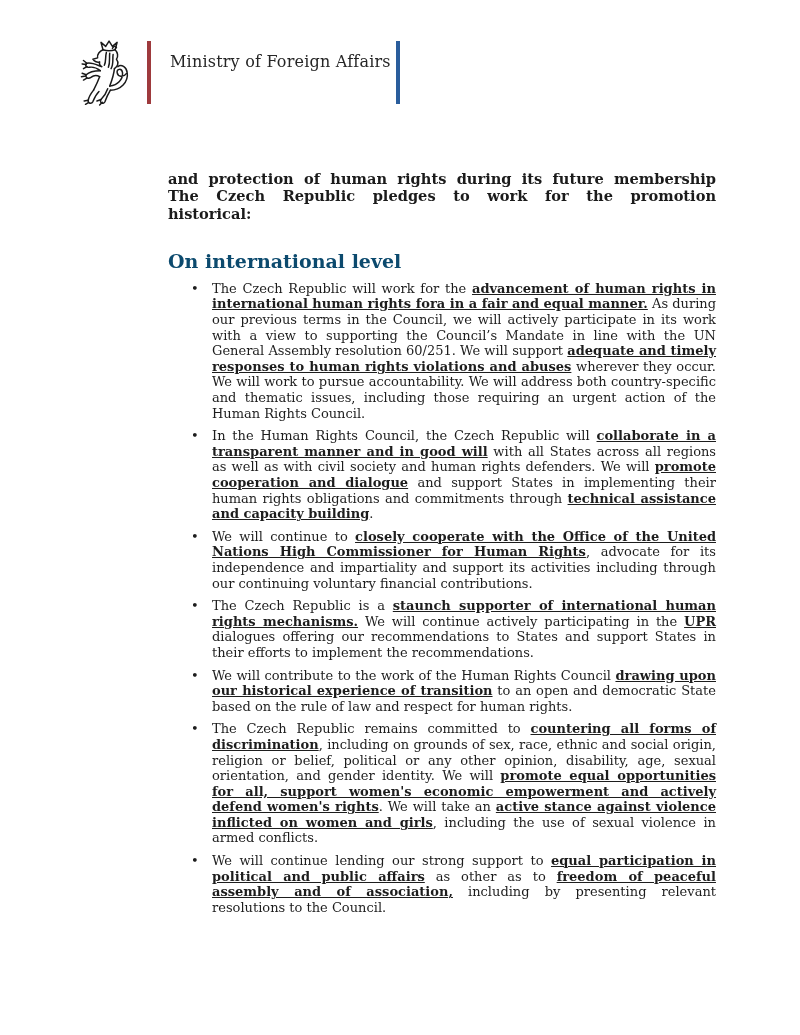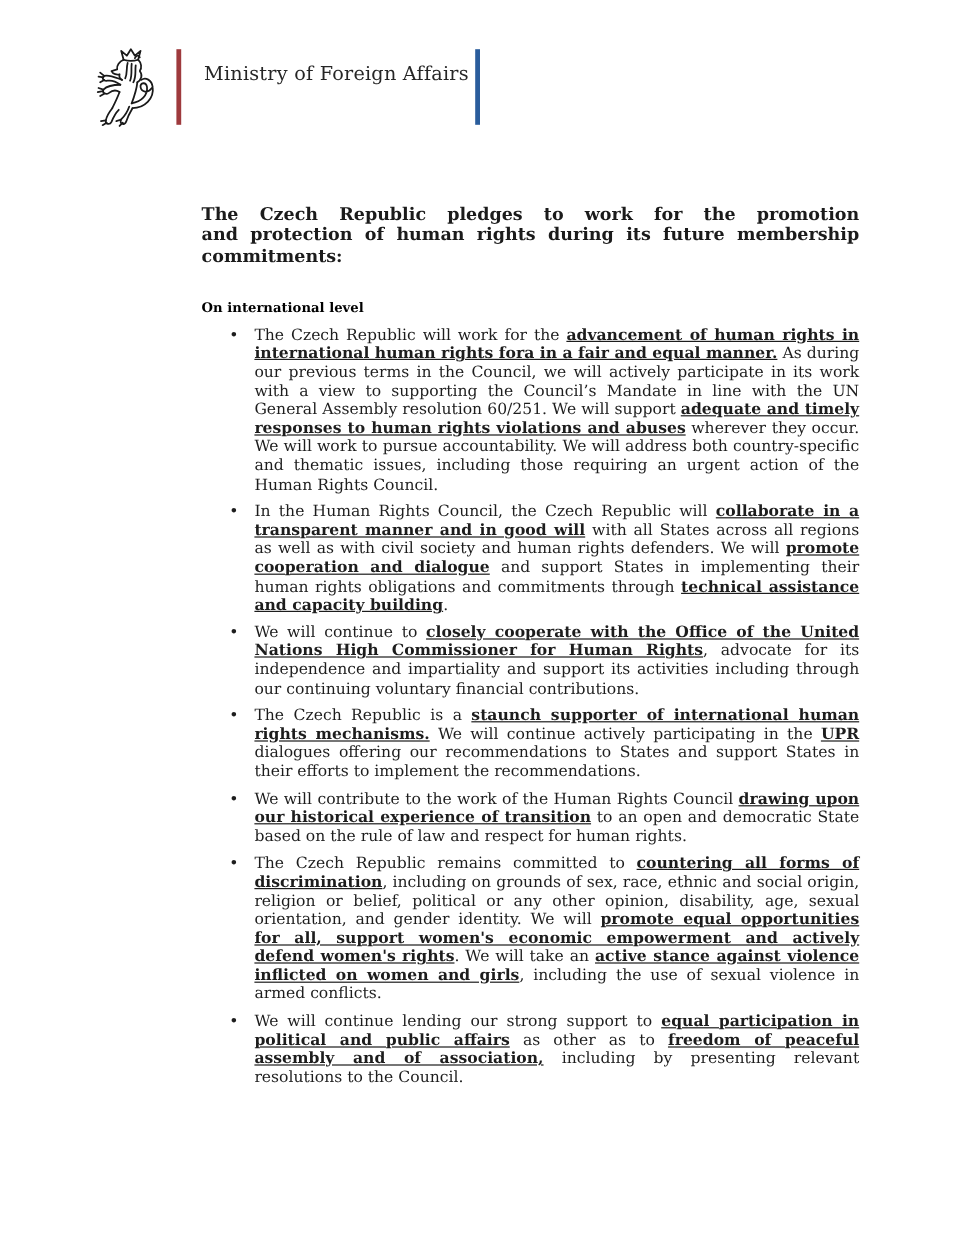--- a/index.html
+++ b/index.html
@@ -66,23 +66,23 @@
     font-size: 14.6px;
     line-height: 17.3px;
     font-weight: bold;
     color: #1b1b1b;
   }
   .tline { display: block; }
   .tline.just { text-align: justify; text-align-last: justify; }
 
   .section-heading {
     margin: 28px 0 0 0;
-    font-size: 11px;
+    font-size: 19px;
     font-weight: bold;
-    color: #000000;
+    color: #0c4a6e;
   }
 
   ul.commitments {
     list-style: none;
     margin: 9px 0 0 0;
     padding: 0;
   }
   li.commitment {
     position: relative;
     padding-left: 44px;
@@ -135,23 +135,23 @@
     </span>
     <span class="vbar red"></span>
     <div class="ministry">
       <div>Ministry of Foreign Affairs</div>
     </div>
     <span class="vbar blue"></span>
   </header>
 
   <main class="content">
     <h1 class="doc-title">
+      <span class="tline just">and protection of human rights during its future membership</span>
       <span class="tline just">The Czech Republic pledges to work for the promotion</span>
-      <span class="tline just">and protection of human rights during its future membership</span>
-      <span class="tline">commitments:</span>
+      <span class="tline">historical:</span>
     </h1>
 
     <h2 class="section-heading">On international level</h2>
 
     <ul class="commitments">
       <li class="commitment"><span>The Czech Republic will work for the </span><b>advancement of human rights in international human rights fora in a fair and equal manner.</b><span> As during our previous terms in the Council, we will actively participate in its work with a view to supporting the Council’s Mandate in line with the UN General Assembly resolution 60/251. We will support </span><b>adequate and timely responses to human rights violations and abuses</b><span> wherever they occur. We will work to pursue accountability. We will address both country-specific and thematic issues, including those requiring an urgent action of the Human Rights Council.</span></li>
       <li class="commitment"><span>In the Human Rights Council, the Czech Republic will </span><b>collaborate in a transparent manner and in good will</b><span> with all States across all regions as well as with civil society and human rights defenders. We will </span><b>promote cooperation and dialogue</b><span> and support States in implementing their human rights obligations and commitments through </span><b>technical assistance and capacity building</b><span>.</span></li>
       <li class="commitment"><span>We will continue to </span><b>closely cooperate with the Office of the United Nations High Commissioner for Human Rights</b><span>, advocate for its independence and impartiality and support its activities including through our continuing voluntary financial contributions.</span></li>
       <li class="commitment"><span>The Czech Republic is a </span><b>staunch supporter of international human rights mechanisms.</b><span> We will continue actively participating in the </span><b>UPR</b><span> dialogues offering our recommendations to States and support States in their efforts to implement the recommendations.</span></li>
       <li class="commitment"><span>We will contribute to the work of the Human Rights Council </span><b>drawing upon our historical experience of transition</b><span> to an open and democratic State based on the rule of law and respect for human rights.</span></li>

